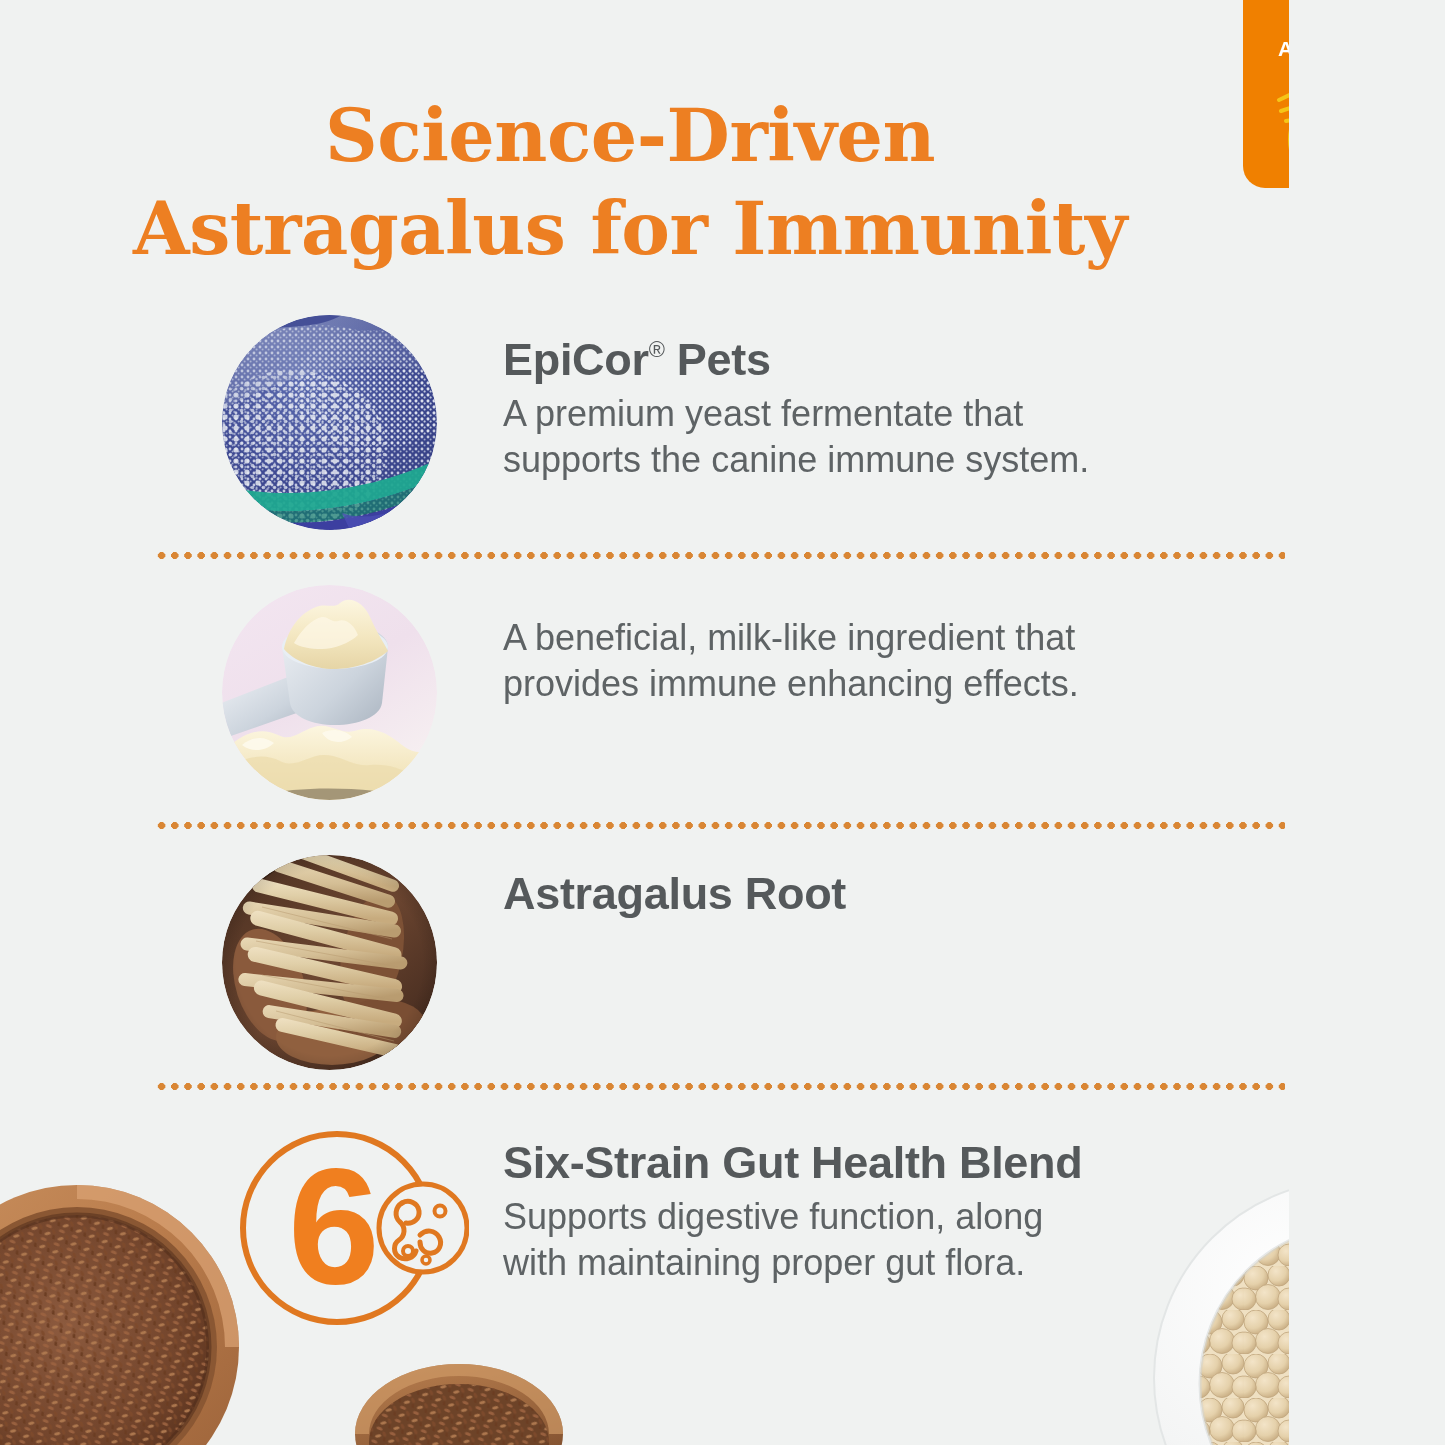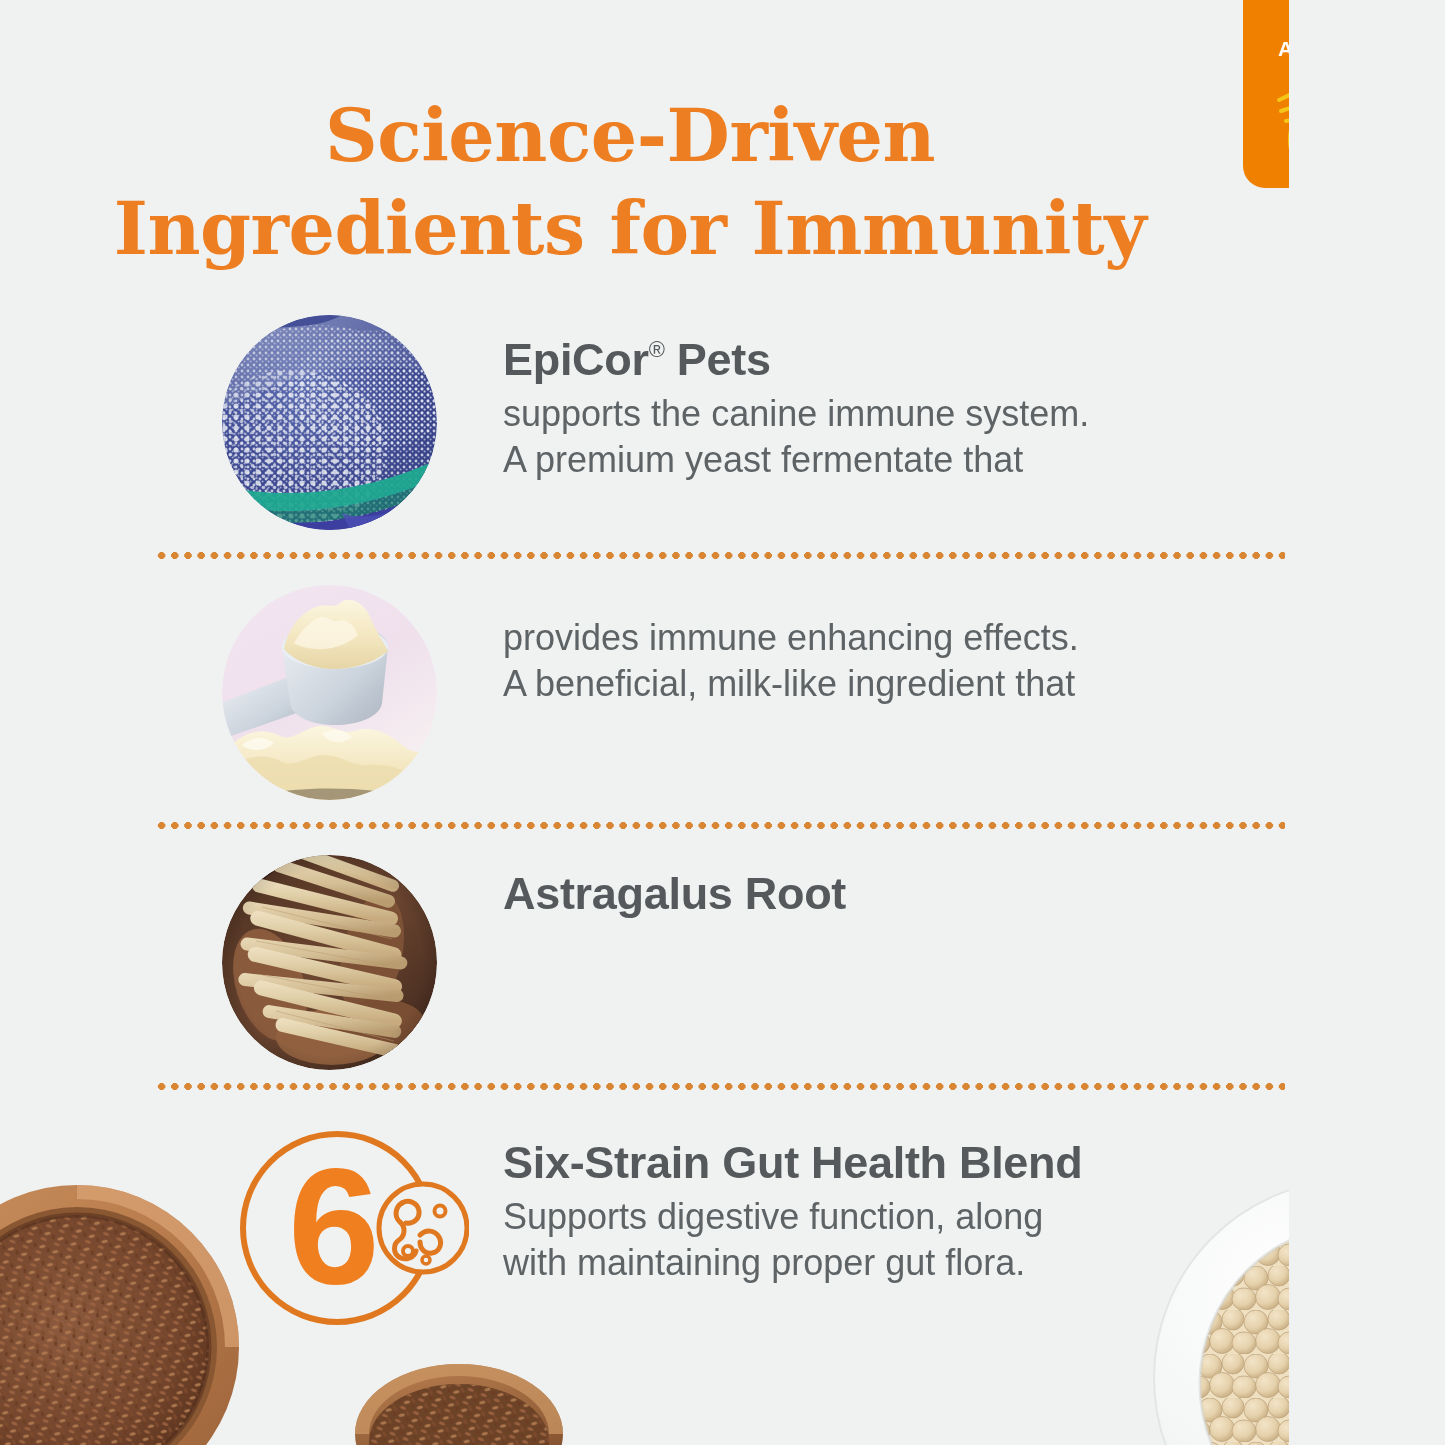--- a/index.html
+++ b/index.html
@@ -184,21 +184,21 @@
       <path d="M96 16 C84 18 76 28 77 40 C78 52 88 60 100 59 L124 55 C134 53 140 46 139 38 C138 29 130 24 121 25 L112 26 C110 19 104 15 96 16 Z" fill="#F5C518"></path>
 
       <path d="M84 22 C76 26 72 38 76 48 C82 46 88 38 88 28 Z" fill="#EFB70D"></path>
 
       <ellipse cx="107" cy="114" rx="13" ry="6" fill="#F5C518"></ellipse>
     </svg>
   </div>
 
   <div class="title-block">
     <span class="title-line">Science-Driven</span>
-    <span class="title-line title-line-2">Ingredients for Immunity</span>
+    <span class="title-line title-line-2">Astragalus for Immunity</span>
   </div>
 
   <div class="row" style="top:315px;height:215px">
     <div class="thumb" style="top:0">
       <svg viewBox="0 0 215 215">
         <defs>
           <radialGradient id="petriBg" cx="38%" cy="30%" r="85%">
             <stop offset="0%" stop-color="#5c6bb0"></stop>
             <stop offset="55%" stop-color="#3f4a93"></stop>
             <stop offset="100%" stop-color="#313b7e"></stop>
@@ -233,22 +233,22 @@
           <path d="M-10 186 C60 206 150 196 225 158 L225 170 C150 208 60 218 -10 198 Z" fill="#17806d" opacity="0.7"></path>
 
           <path d="M-10 196 C70 220 160 206 225 168 L225 215 L-10 215 Z" fill="#3c3fa0"></path>
           <path d="M120 198 C140 206 170 200 200 186 L210 215 L128 215 Z" fill="#4b4fb4" opacity="0.8"></path>
         </g>
       </svg>
     </div>
     <div class="textcol" style="top:22px">
       <div class="ing-title"><span>EpiCor</span><span class="reg">®</span><span> Pets</span></div>
       <div class="ing-desc">
+        <span>A premium yeast fermentate that</span>
         <span>supports the canine immune system.</span>
-        <span>A premium yeast fermentate that</span>
       </div>
     </div>
   </div>
 
   <div class="divider" style="top:552px"></div>
 
   <div class="row" style="top:585px;height:215px">
     <div class="thumb" style="top:0">
       <svg viewBox="0 0 215 215">
         <defs>
@@ -286,22 +286,22 @@
           <path d="M-6 190 C20 170 42 168 58 176 C74 184 86 170 102 170 C120 170 130 182 148 180 C168 178 186 186 200 196 L221 196 L221 221 L-6 221 Z" fill="#ecdcae" opacity="0.75"></path>
           <path d="M20 160 C32 150 44 152 52 158 C44 166 30 168 20 160 Z" fill="#fefbf0" opacity="0.8"></path>
           <path d="M100 148 C112 142 124 146 130 152 C120 160 106 158 100 148 Z" fill="#fefbf0" opacity="0.75"></path>
 
           <path d="M40 210 C80 200 150 202 190 212 L190 221 L40 221 Z" fill="#6a5c4a" opacity="0.55"></path>
         </g>
       </svg>
     </div>
     <div class="textcol" style="top:22px">
       <div class="ing-desc">
+        <span>A beneficial, milk-like ingredient that</span>
         <span>provides immune enhancing effects.</span>
-        <span>A beneficial, milk-like ingredient that</span>
       </div>
     </div>
   </div>
 
   <div class="divider" style="top:822px"></div>
 
   <div class="row" style="top:855px;height:215px">
     <div class="thumb" style="top:0">
       <svg viewBox="0 0 215 215">
         <defs>

